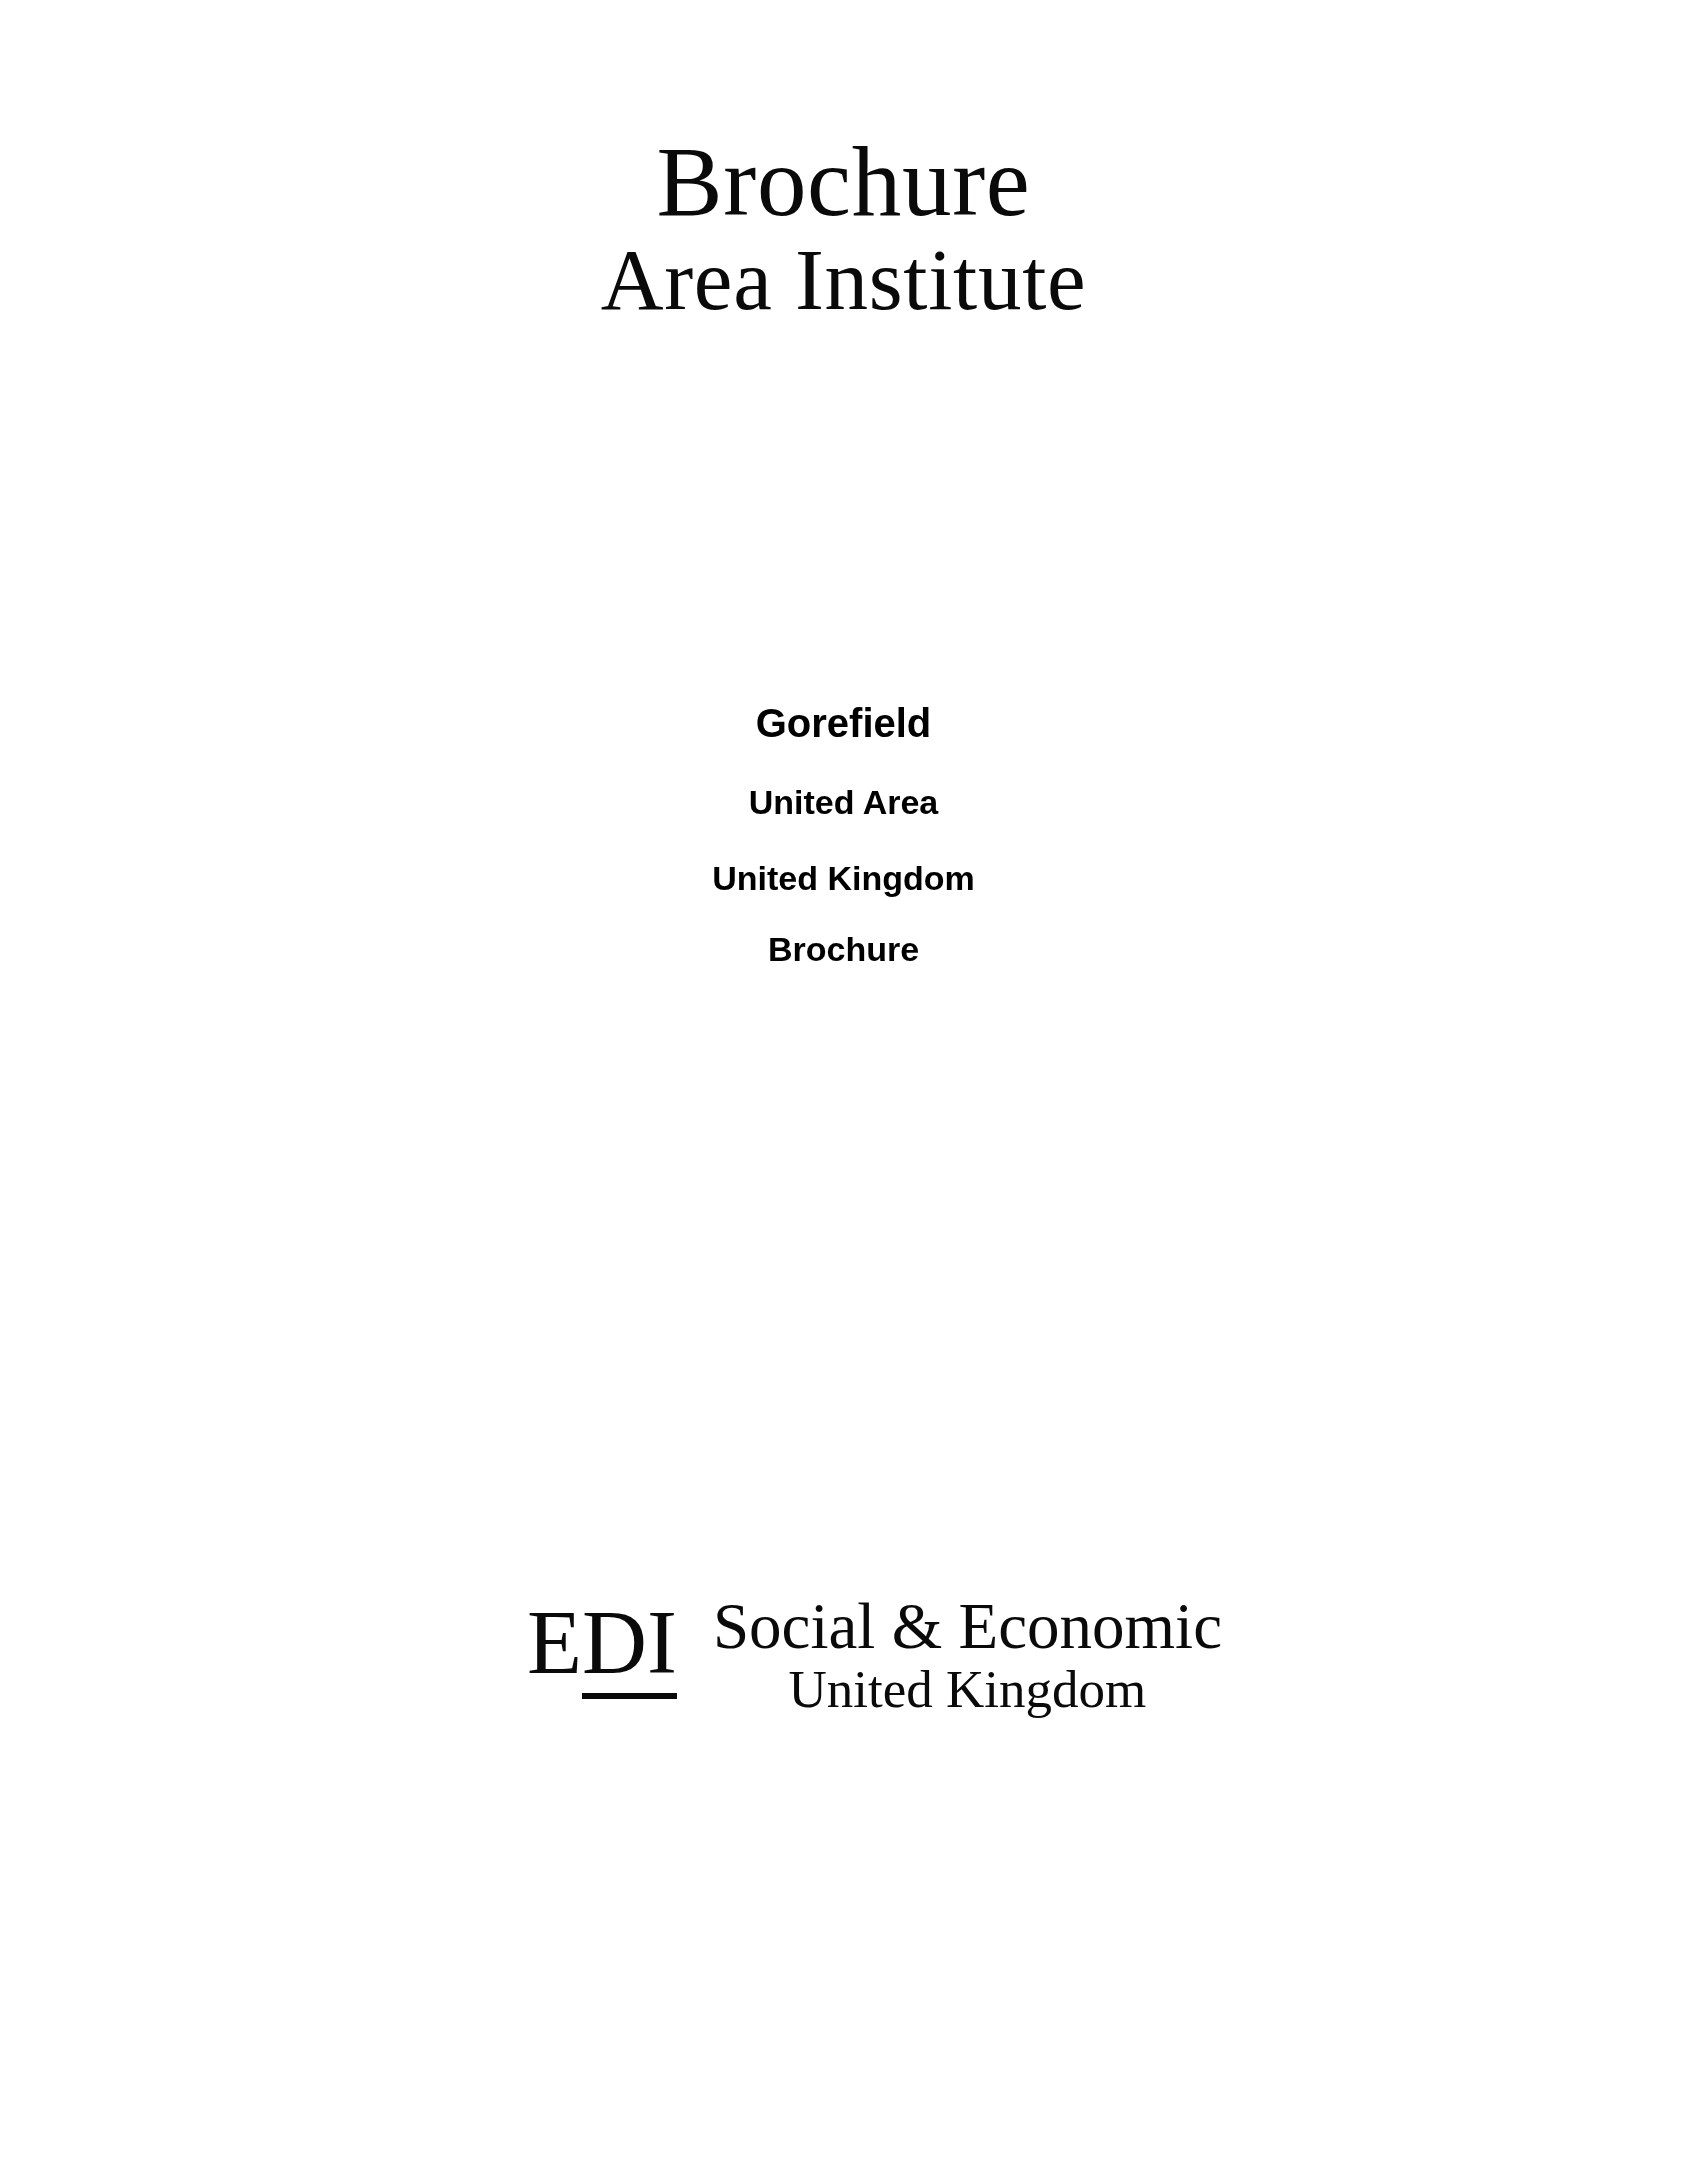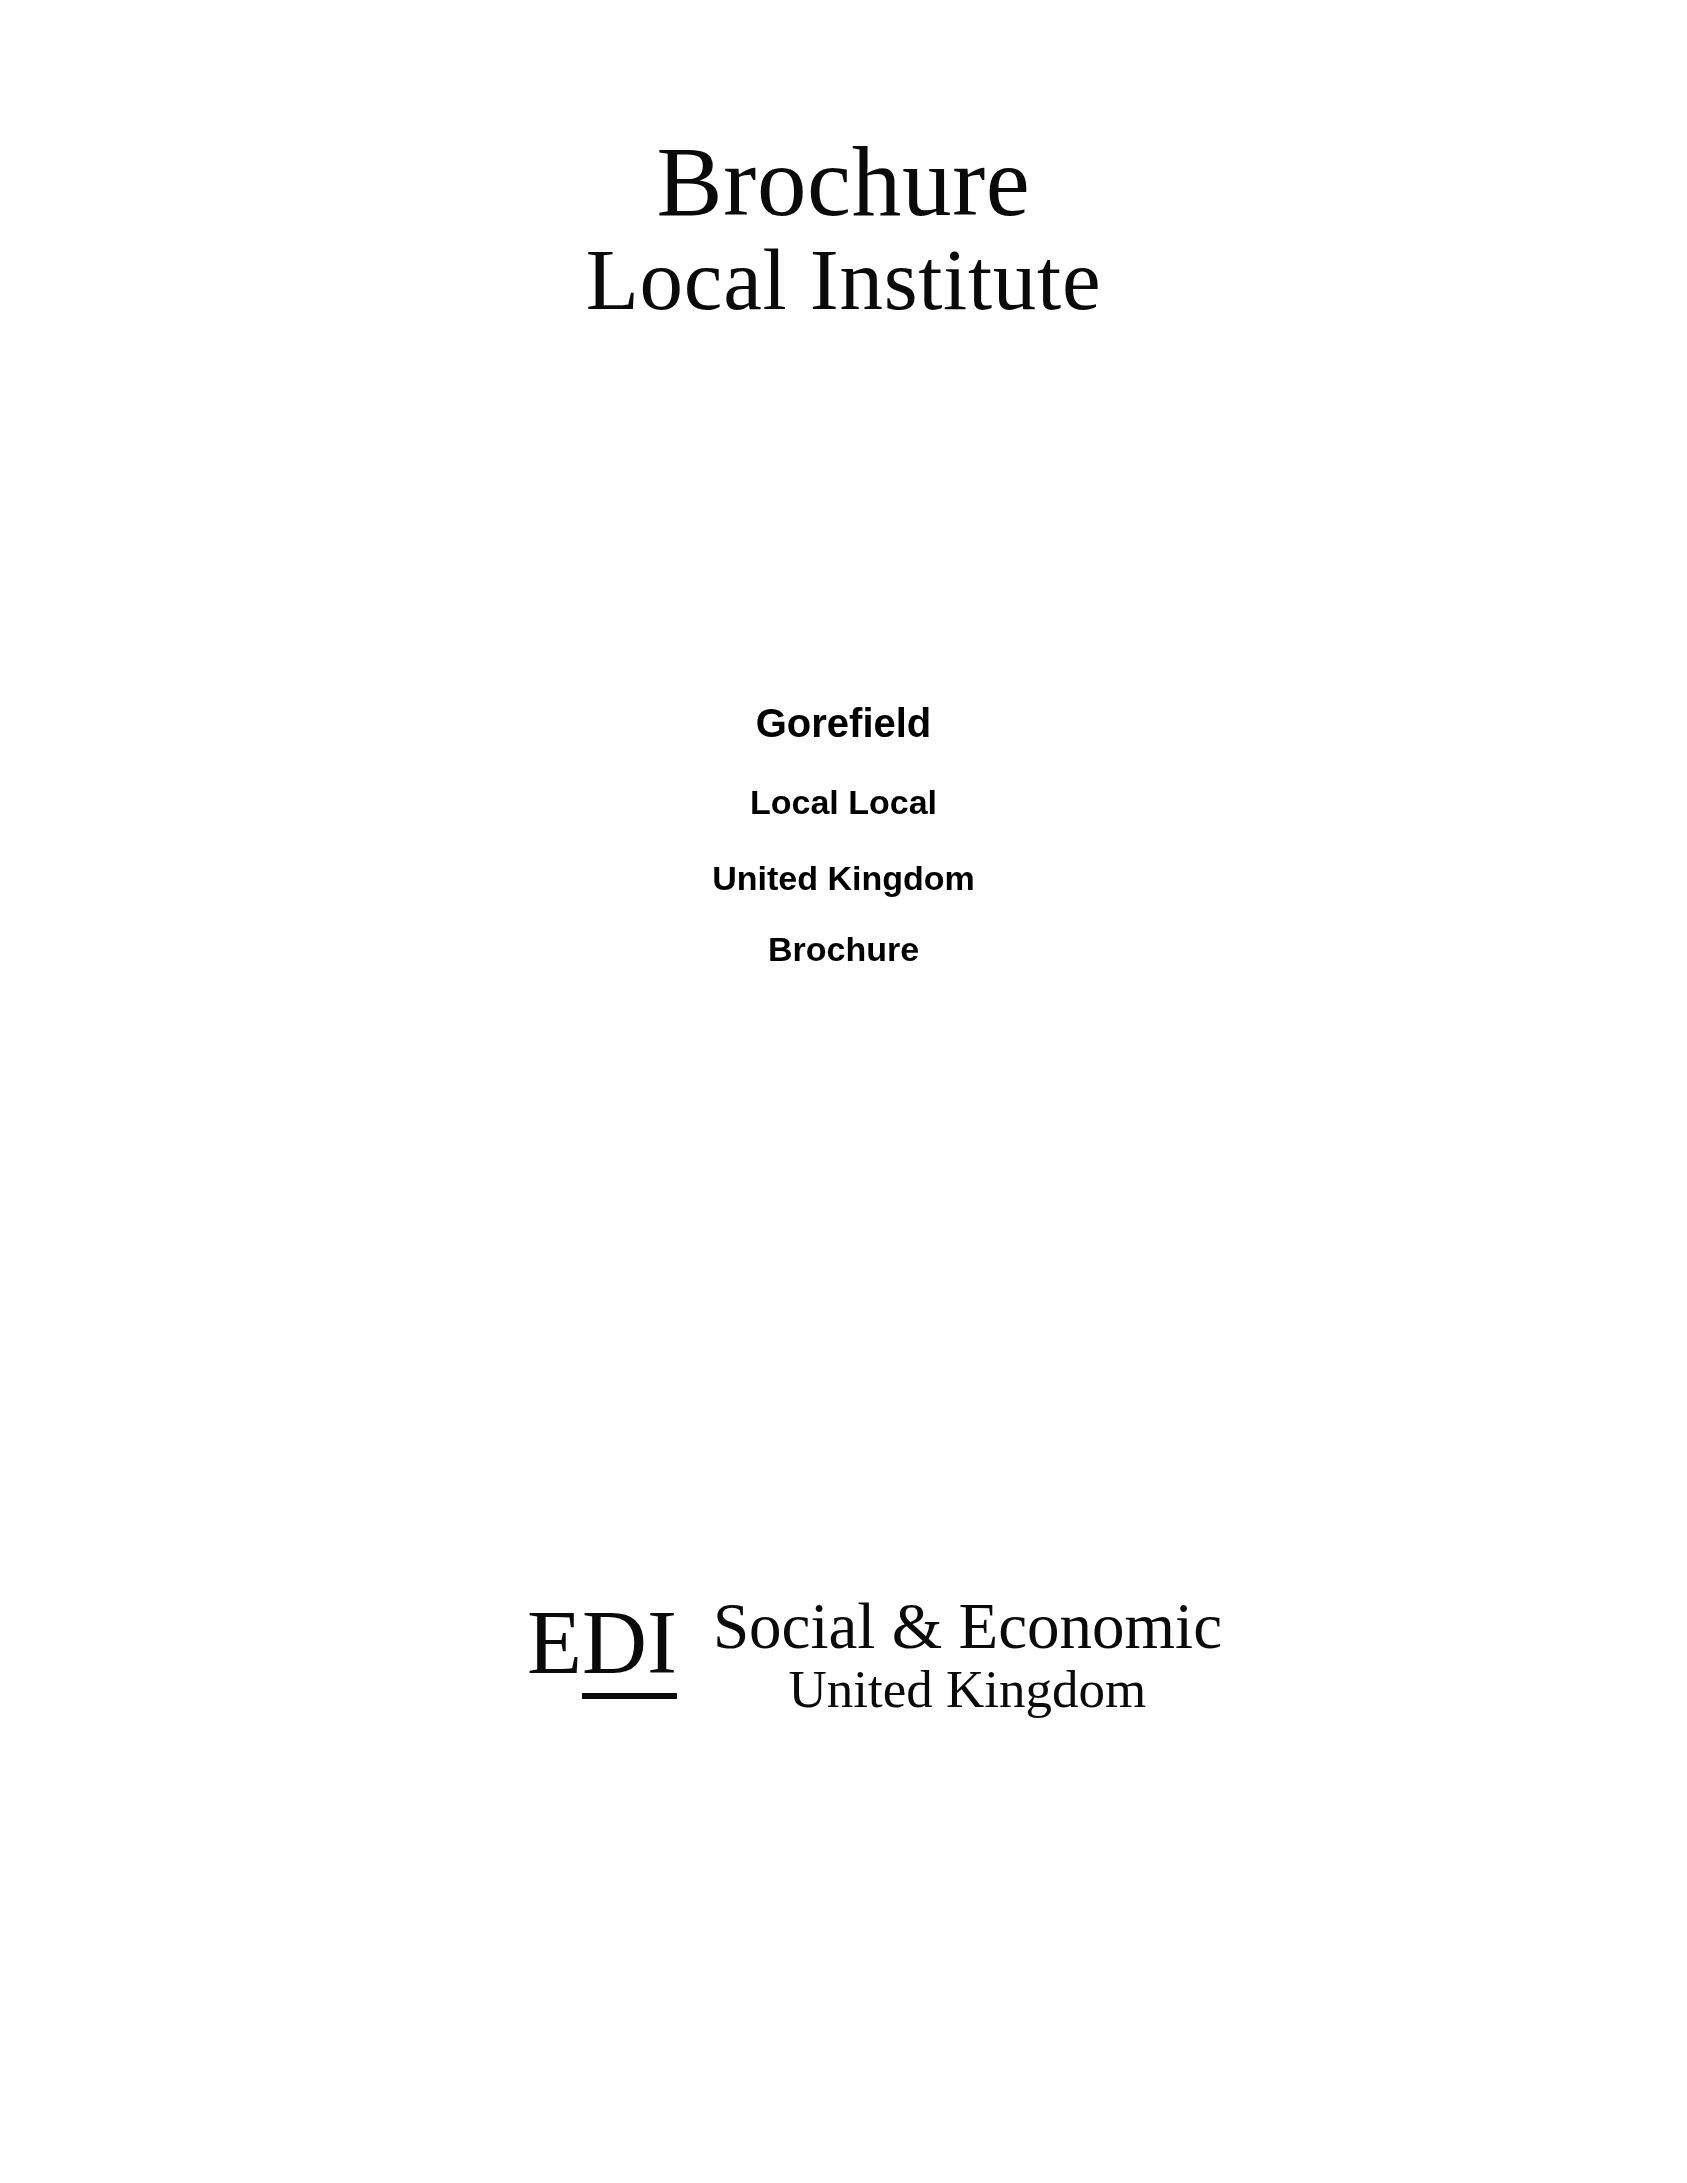--- a/index.html
+++ b/index.html
@@ -118,26 +118,26 @@
     margin-top: 4px;
   }
 </style>
 </head>
 <body>
 
 <div class="page">
 
   <div class="masthead">
     <span class="line1">Brochure</span>
-    <span class="line2">Local Institute</span>
+    <span class="line2">Area Institute</span>
   </div>
 
   <div class="title-block">
     <div class="t-area">Gorefield</div>
-    <div class="t-type">Local Local</div>
+    <div class="t-type">United Area</div>
     <div class="t-country">United Kingdom</div>
     <div class="t-doctype">Brochure</div>
   </div>
 
   <div class="footer-logo">
     <span class="edi-mark"><span>E</span><span class="underlined">DI</span></span>
     <span class="edi-words">
       <span class="w1">Social &amp; Economic</span>
       <span class="w2">United Kingdom</span>
     </span>

